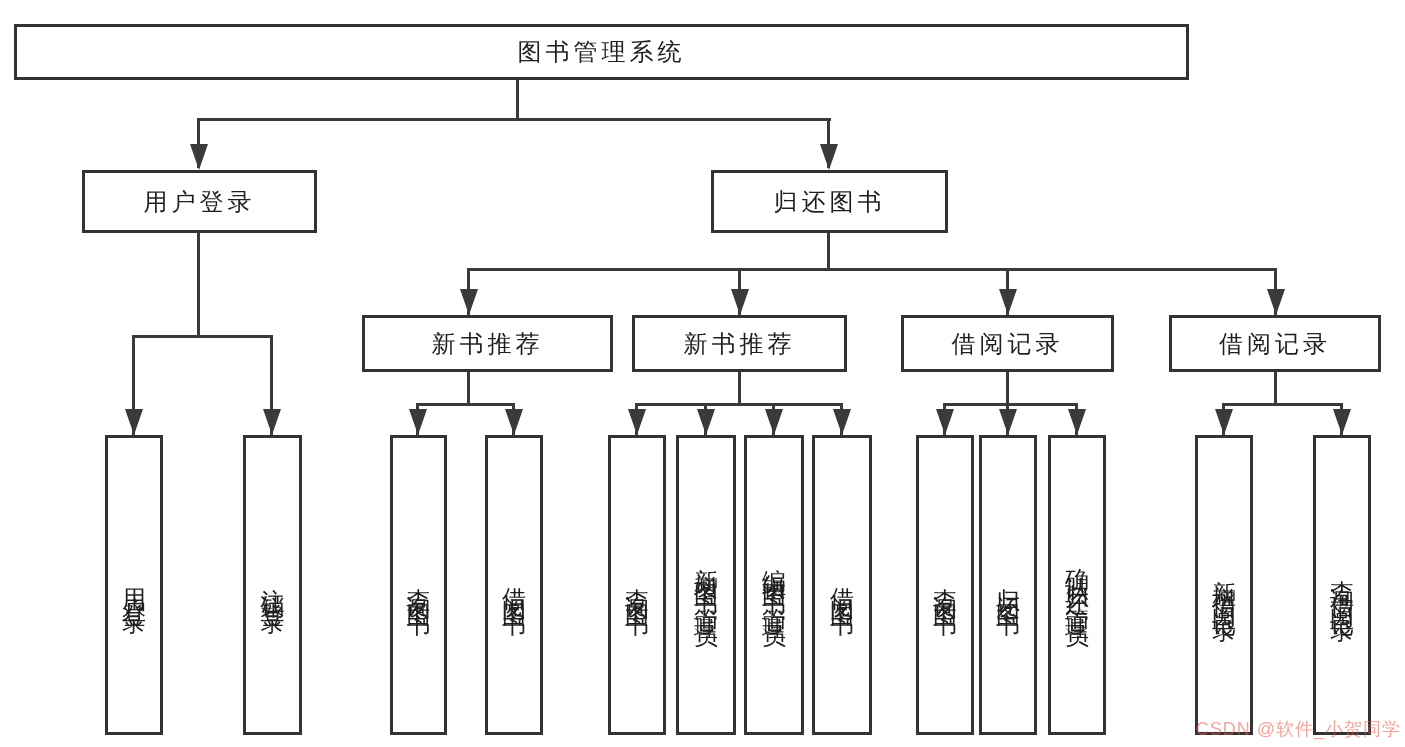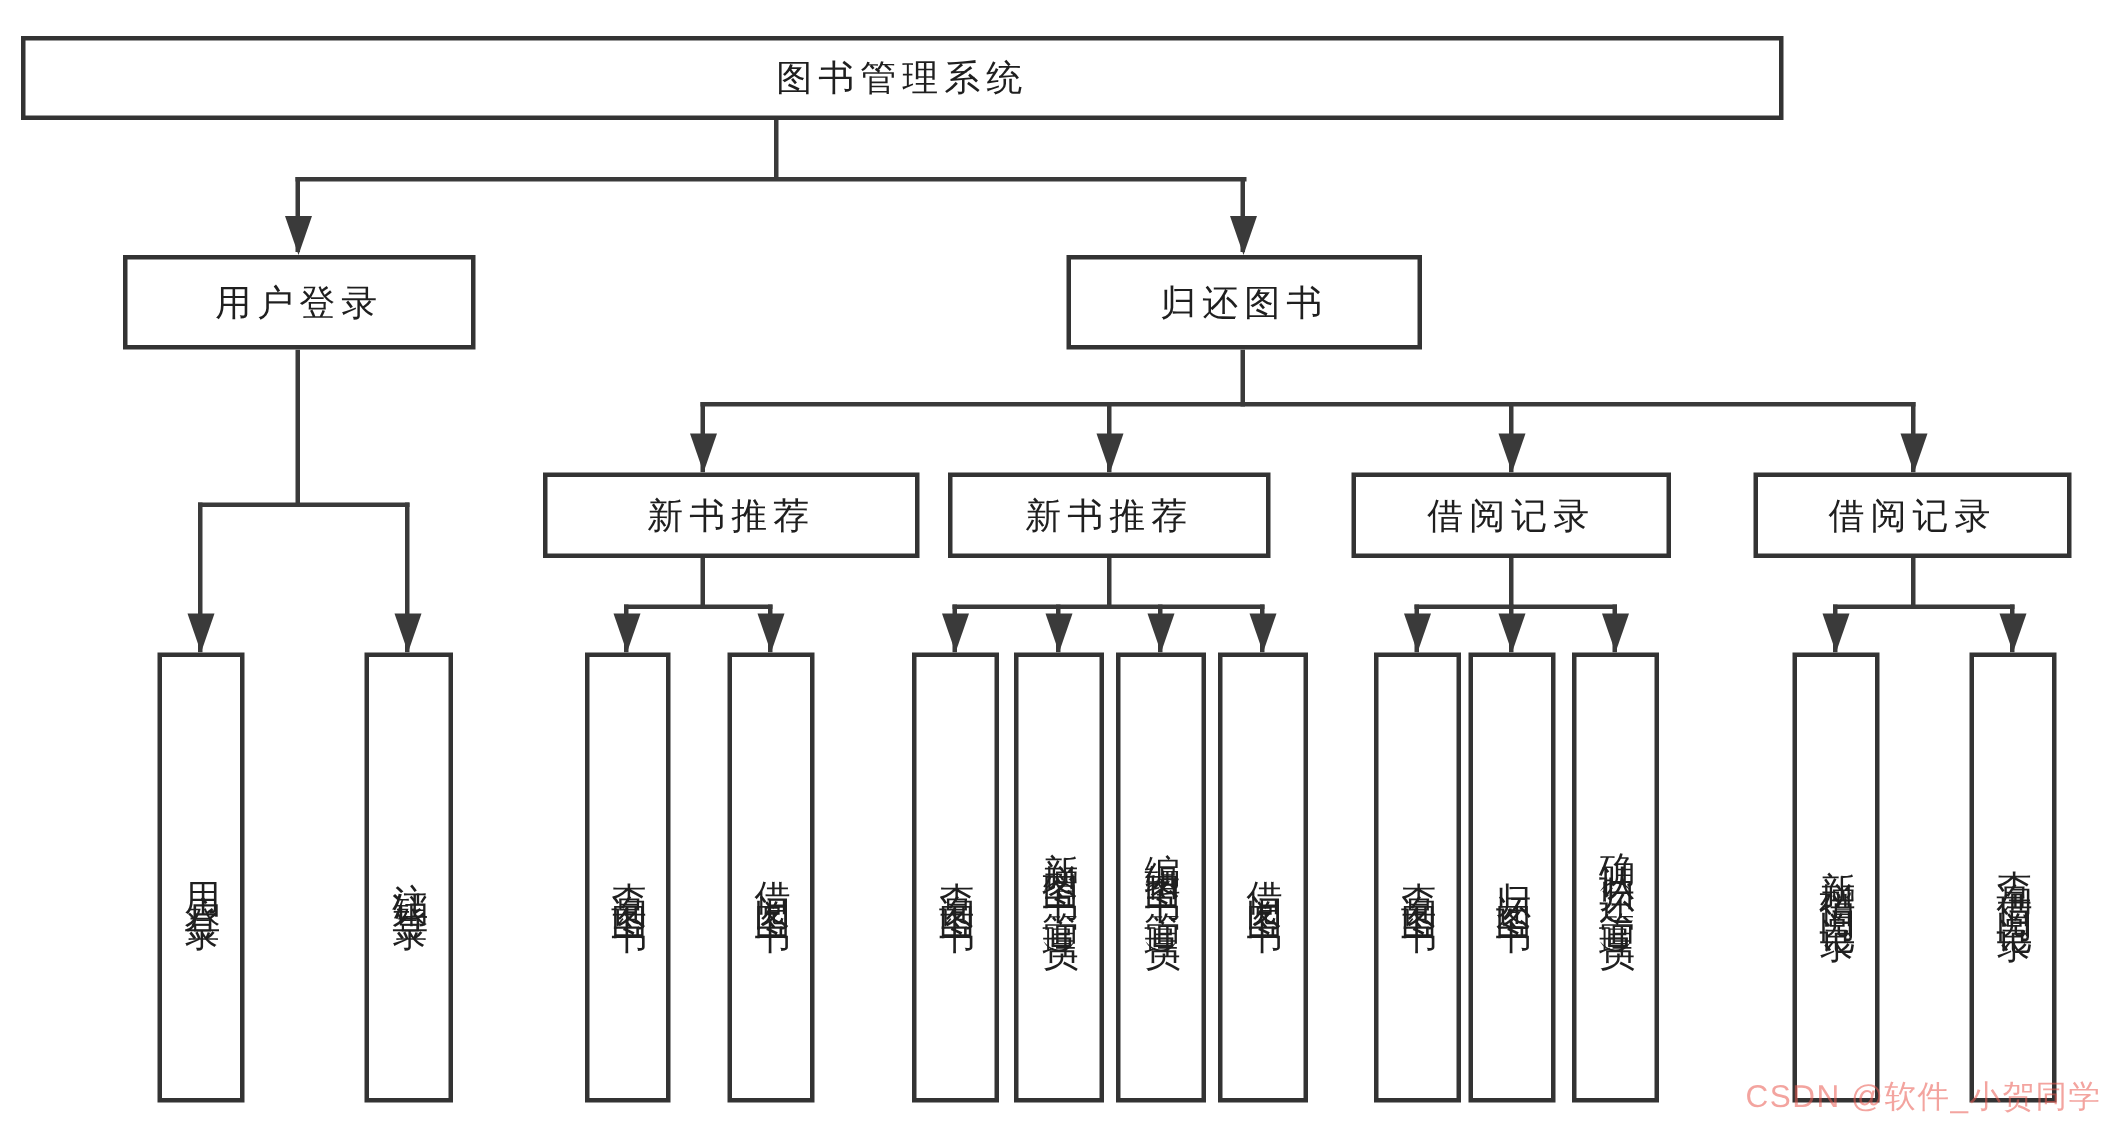--- a/index.html
+++ b/index.html
@@ -66,21 +66,21 @@
     height: 0;
     border-left: 9px solid transparent;
     border-right: 9px solid transparent;
     border-top: 26px solid #3a3a3a;
     z-index: 1;
   }
   .watermark {
     position: absolute;
     right: 4px;
     top: 717px;
-    font-size: 21px;
+    font-size: 18px;
     letter-spacing: 1px;
     color: rgba(233, 90, 80, 0.55);
     z-index: 5;
     white-space: nowrap;
   }
 </style>
 </head>
 <body>
 
 <div class="stage">

